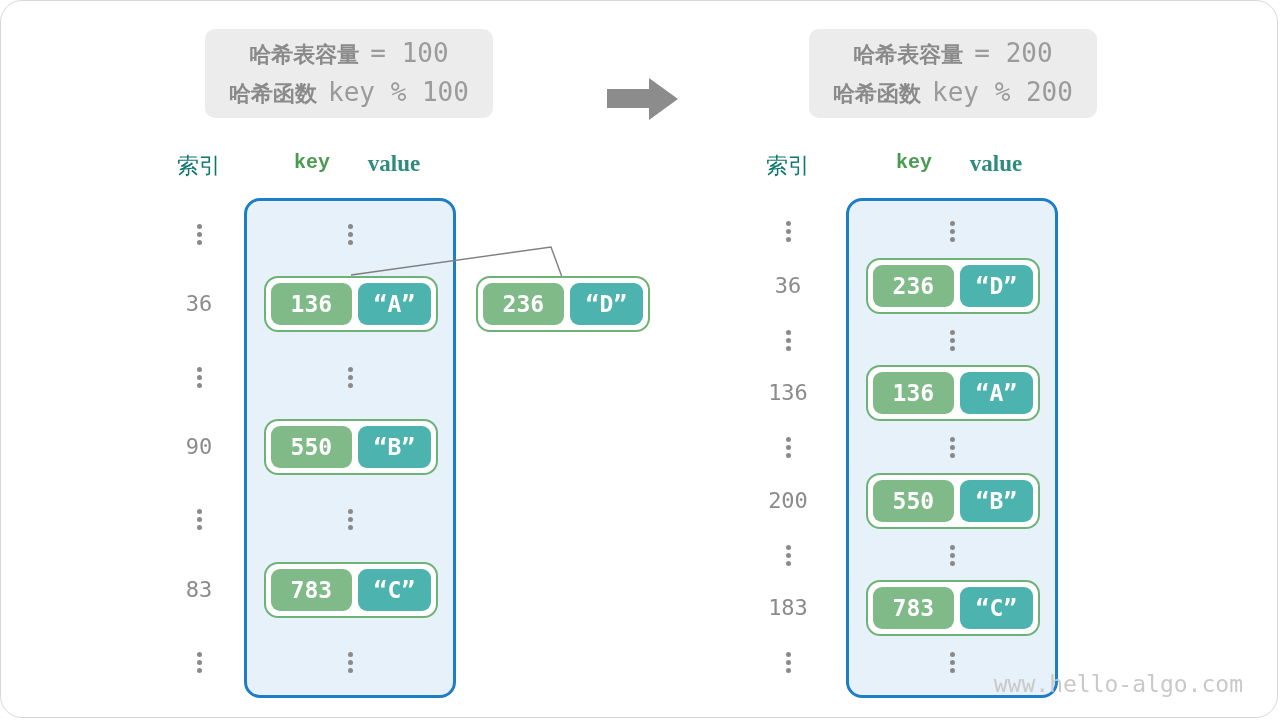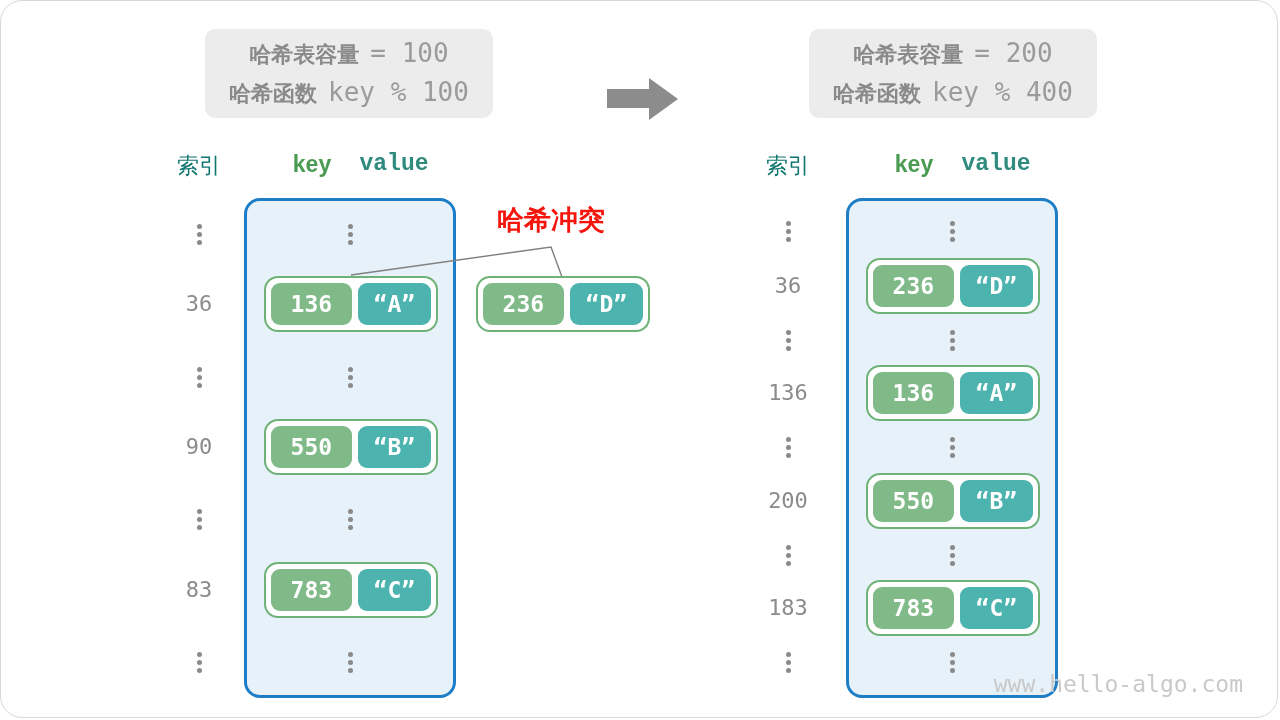--- a/index.html
+++ b/index.html
@@ -21,22 +21,22 @@
   .iline .mono{color:#9b9b9b;font-size:26px;}
 
   .title{
     position:absolute;left:520px;top:33px;width:250px;text-align:center;
     font-size:24px;font-weight:bold;color:#1f1f1f;white-space:nowrap;
   }
 
   
   .colhead{position:absolute;top:150px;width:90px;text-align:center;font-size:22px;}
   .colhead.cjk{color:#0f766e;}
-  .colhead.k{color:#4a9b52;font-family:Liberation Sans, sans-serif;font-size:23px;font-weight:bold;}
-  .colhead.v{color:#2f8b7d;font-family:Liberation Mono, monospace;font-size:23px;font-weight:bold;}
+  .colhead.k{color:#4a9b52;font-family:Liberation Mono, monospace;font-size:20px;font-weight:bold;}
+  .colhead.v{color:#2f8b7d;font-family:Liberation Serif, serif;font-size:23px;font-weight:bold;}
 
   
   .bucket{
     position:absolute;top:197px;width:212px;height:500px;background:#e6f1fa;
     border:3px solid #1d7dc6;border-radius:16px;box-sizing:border-box;
   }
 
   
   .pair{
     position:absolute;width:174px;height:56px;background:#fff;
@@ -92,21 +92,21 @@
     <polygon points="0,12 42,12 42,1 71,22 42,43 42,31 0,31" fill="#8c8c8c"></polygon>
   </svg>
 
   <div class="infobox" style="left:808px">
     <div class="iline">
       <b>哈希表容量</b>
       <span class="mono">= 200</span>
     </div>
     <div class="iline">
       <b>哈希函数</b>
-      <span class="mono">key % 400</span>
+      <span class="mono">key % 200</span>
     </div>
   </div>
 
   <div>
     <span class="colhead cjk" style="left:153px">索引</span>
     <span class="colhead k" style="left:266px">key</span>
     <span class="colhead v" style="left:348px">value</span>
 
     <div class="bucket" style="left:243px"></div>
 
@@ -162,21 +162,20 @@
     <div class="pair" style="left:263px;top:418px">
       <span class="key">550</span>
       <span class="val">“B”</span>
     </div>
     <div class="pair" style="left:263px;top:561px">
       <span class="key">783</span>
       <span class="val">“C”</span>
     </div>
   </div>
 
-  <div class="collision-label">哈希冲突</div>
   <svg class="overlay" style="left:0;top:0" width="700" height="300">
     <polyline points="350,274 550,246 561,276" fill="none" stroke="#7f7f7f" stroke-width="1.4"></polyline>
   </svg>
   <div class="pair" style="left:475px;top:275px">
     <span class="key">236</span>
     <span class="val">“D”</span>
   </div>
 
   <div>
     <span class="colhead cjk" style="left:742px">索引</span>

